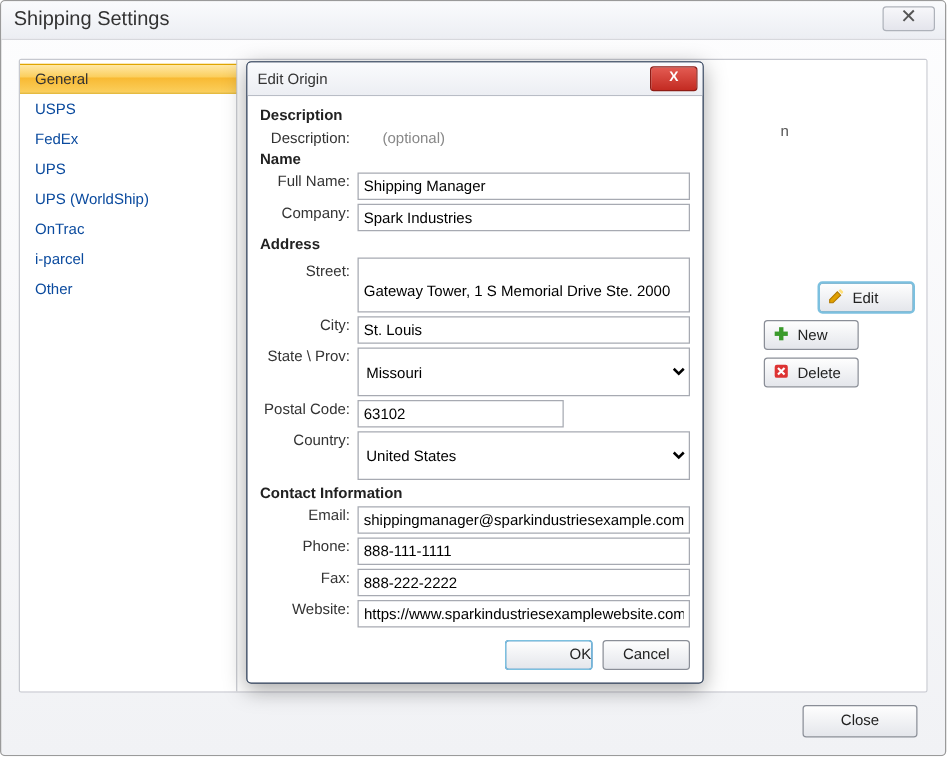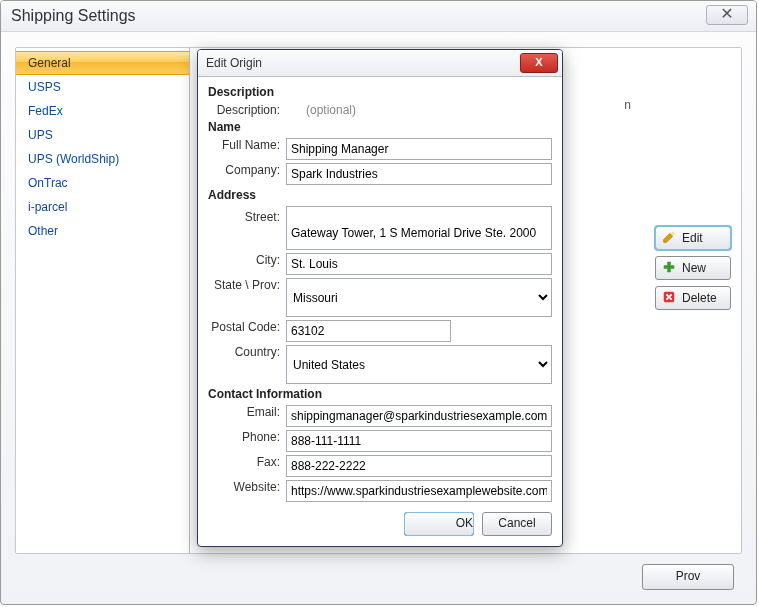--- a/index.html
+++ b/index.html
@@ -101,20 +101,21 @@
     align-items: center;
     justify-content: flex-start;
     gap: 6px;
     padding: 0 6px;
     box-sizing: border-box;
     cursor: default;
   }
   .btn.focused {
     outline: 2px solid #7cc0df;
     outline-offset: -1px;
+    margin-left: 44px;
   }
   .btn svg { width:14px; height:14px; flex-shrink:0; }
   .close-btn {
     position: absolute;
     right: 22px;
     bottom: 14px;
     width: 90px;
     height: 24px;
     border: 1px solid #8a8e97;
     border-radius: 3px;
@@ -282,21 +283,21 @@
                 <rect x="2" y="2" width="12" height="12" rx="2" fill="#d33"></rect>
                 <path stroke="#fff" stroke-width="2" d="M5 5l6 6M11 5l-6 6"></path>
               </svg>
           </span>
           <span>Delete</span>
         </div>
       </div>
     </div>
   </div>
 
-  <div class="close-btn">Prov</div>
+  <div class="close-btn">Close</div>
 
   <div class="modal">
     <div class="modal-title">
       <span>Edit Origin</span>
       <div class="modal-x">X</div>
     </div>
     <div class="modal-body">
 
       <div class="section-title">Description</div>
       <div class="form-row">

